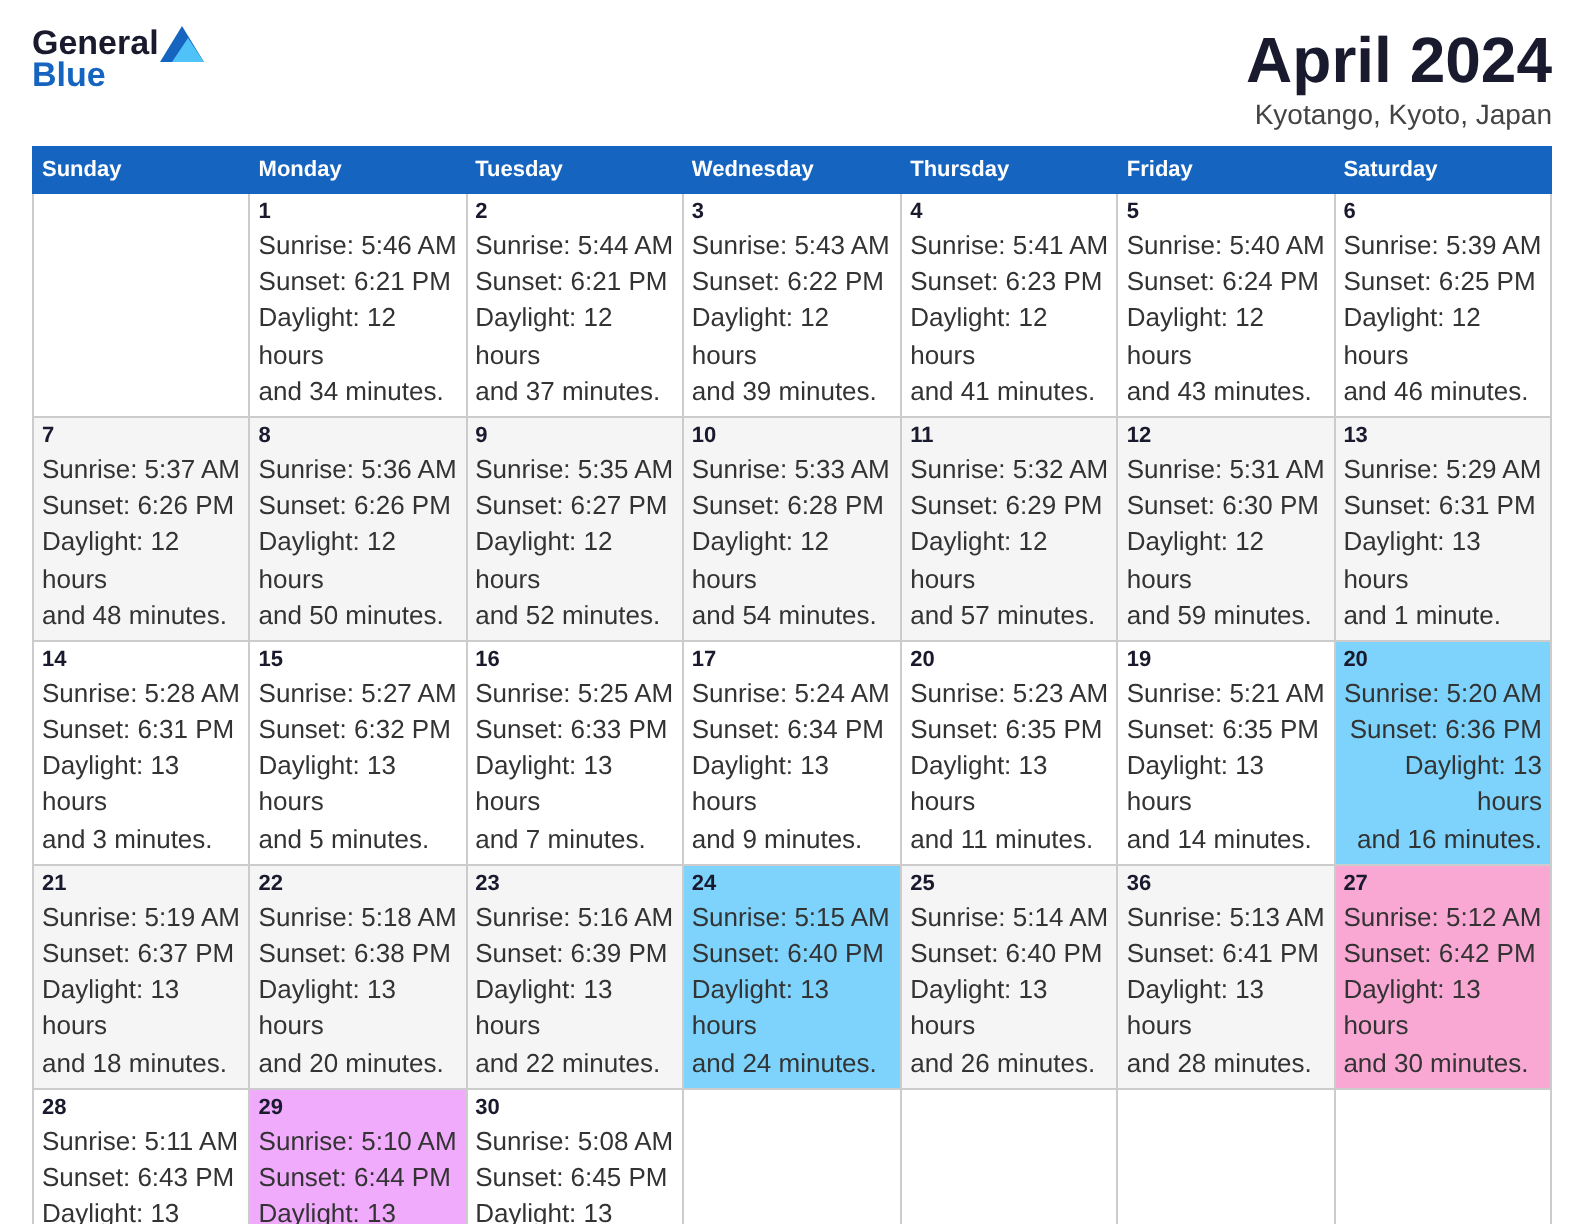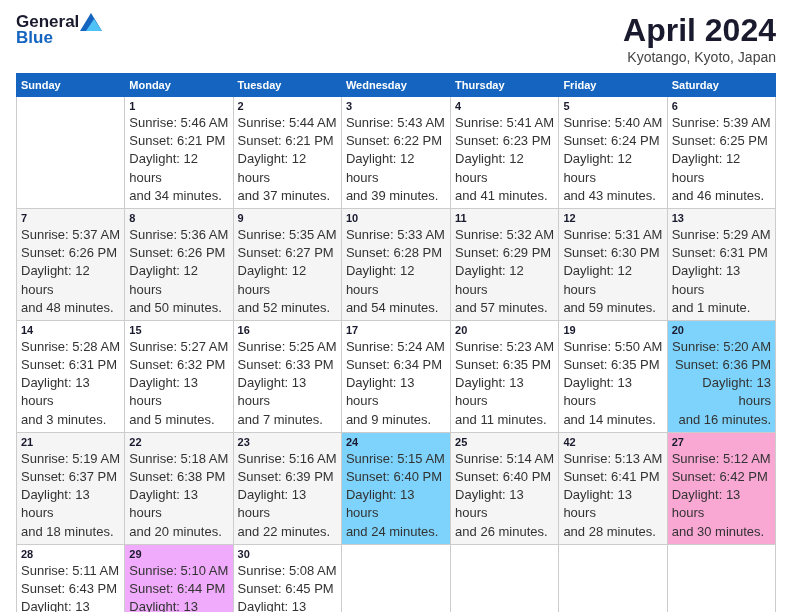--- a/index.html
+++ b/index.html
@@ -245,21 +245,21 @@
           </td>
           <td style="background: rgb(255, 255, 255);">
             <span class="day-num">20</span>
             <div class="day-info" style="white-space: pre-line;">Sunrise: 5:23 AM
 Sunset: 6:35 PM
 Daylight: 13 hours
 and 11 minutes.</div>
           </td>
           <td style="background: rgb(255, 255, 255);">
             <span class="day-num">19</span>
-            <div class="day-info" style="white-space: pre-line;">Sunrise: 5:50 AM
+            <div class="day-info" style="white-space: pre-line;">Sunrise: 5:21 AM
 Sunset: 6:35 PM
 Daylight: 13 hours
 and 14 minutes.</div>
           </td>
           <td style="background: #7dd3fc;">
             <span class="day-num">20</span>
             <div class="day-info" style="white-space: pre-line; text-align: right;">Sunrise: 5:20 AM
 Sunset: 6:36 PM
 Daylight: 13 hours
 and 16 minutes.</div>
@@ -295,21 +295,21 @@
 and 24 minutes.</div>
           </td>
           <td style="background: rgb(245, 245, 245);">
             <span class="day-num">25</span>
             <div class="day-info" style="white-space: pre-line;">Sunrise: 5:14 AM
 Sunset: 6:40 PM
 Daylight: 13 hours
 and 26 minutes.</div>
           </td>
           <td style="background: rgb(245, 245, 245);">
-            <span class="day-num">42</span>
+            <span class="day-num">36</span>
             <div class="day-info" style="white-space: pre-line;">Sunrise: 5:13 AM
 Sunset: 6:41 PM
 Daylight: 13 hours
 and 28 minutes.</div>
           </td>
           <td style="background: #f9a8d4;">
             <span class="day-num">27</span>
             <div class="day-info" style="white-space: pre-line;">Sunrise: 5:12 AM
 Sunset: 6:42 PM
 Daylight: 13 hours

